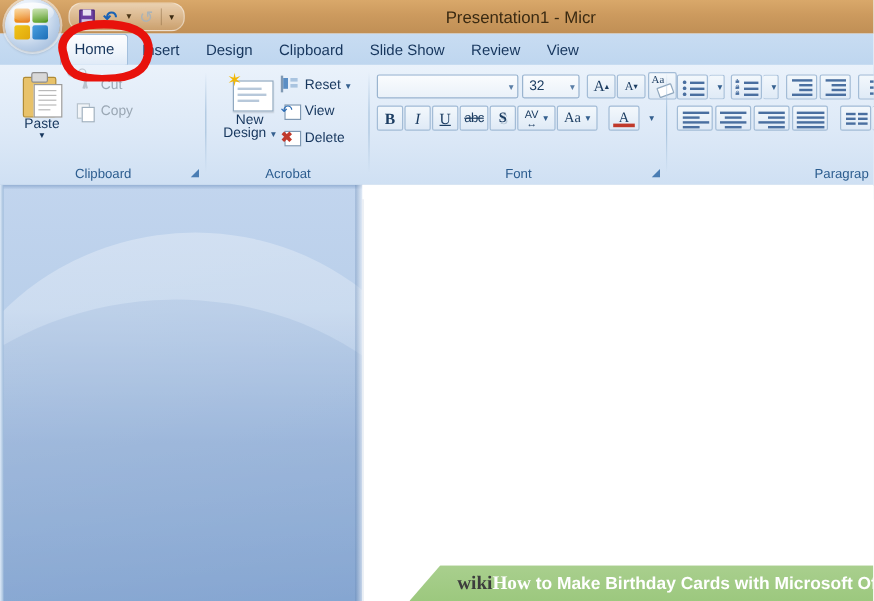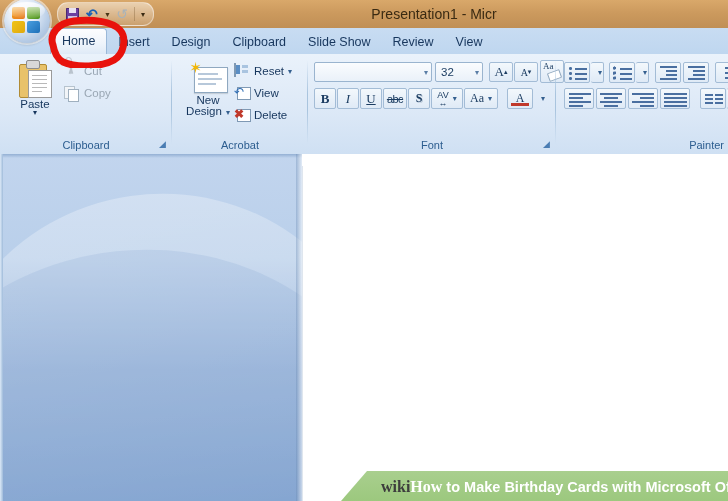--- a/index.html
+++ b/index.html
@@ -573,21 +573,21 @@
             <i style="left:4px;top:13px;width:8px"></i>
           <i style="left:14px;top:5px;width:8px"></i>
             <i style="left:14px;top:9px;width:8px"></i>
             <i style="left:14px;top:13px;width:8px"></i>
         </span>
       </div>
       <div class="pbtn" style="left:171px;top:34px;width:13px;height:21px;border-left:none;">
         
       </div>
 
-      <div class="group-label" style="text-align:right;padding-right:4px;box-sizing:border-box;">Painter</div>
+      <div class="group-label" style="text-align:right;padding-right:4px;box-sizing:border-box;">Paragrap</div>
     </div>
 
   </div>
 
   <div class="workspace">
 
     <div class="leftpane">
       <div class="swoosh2"></div>
       <div class="swoosh"></div>
       <div class="pane-top-shadow"></div>

